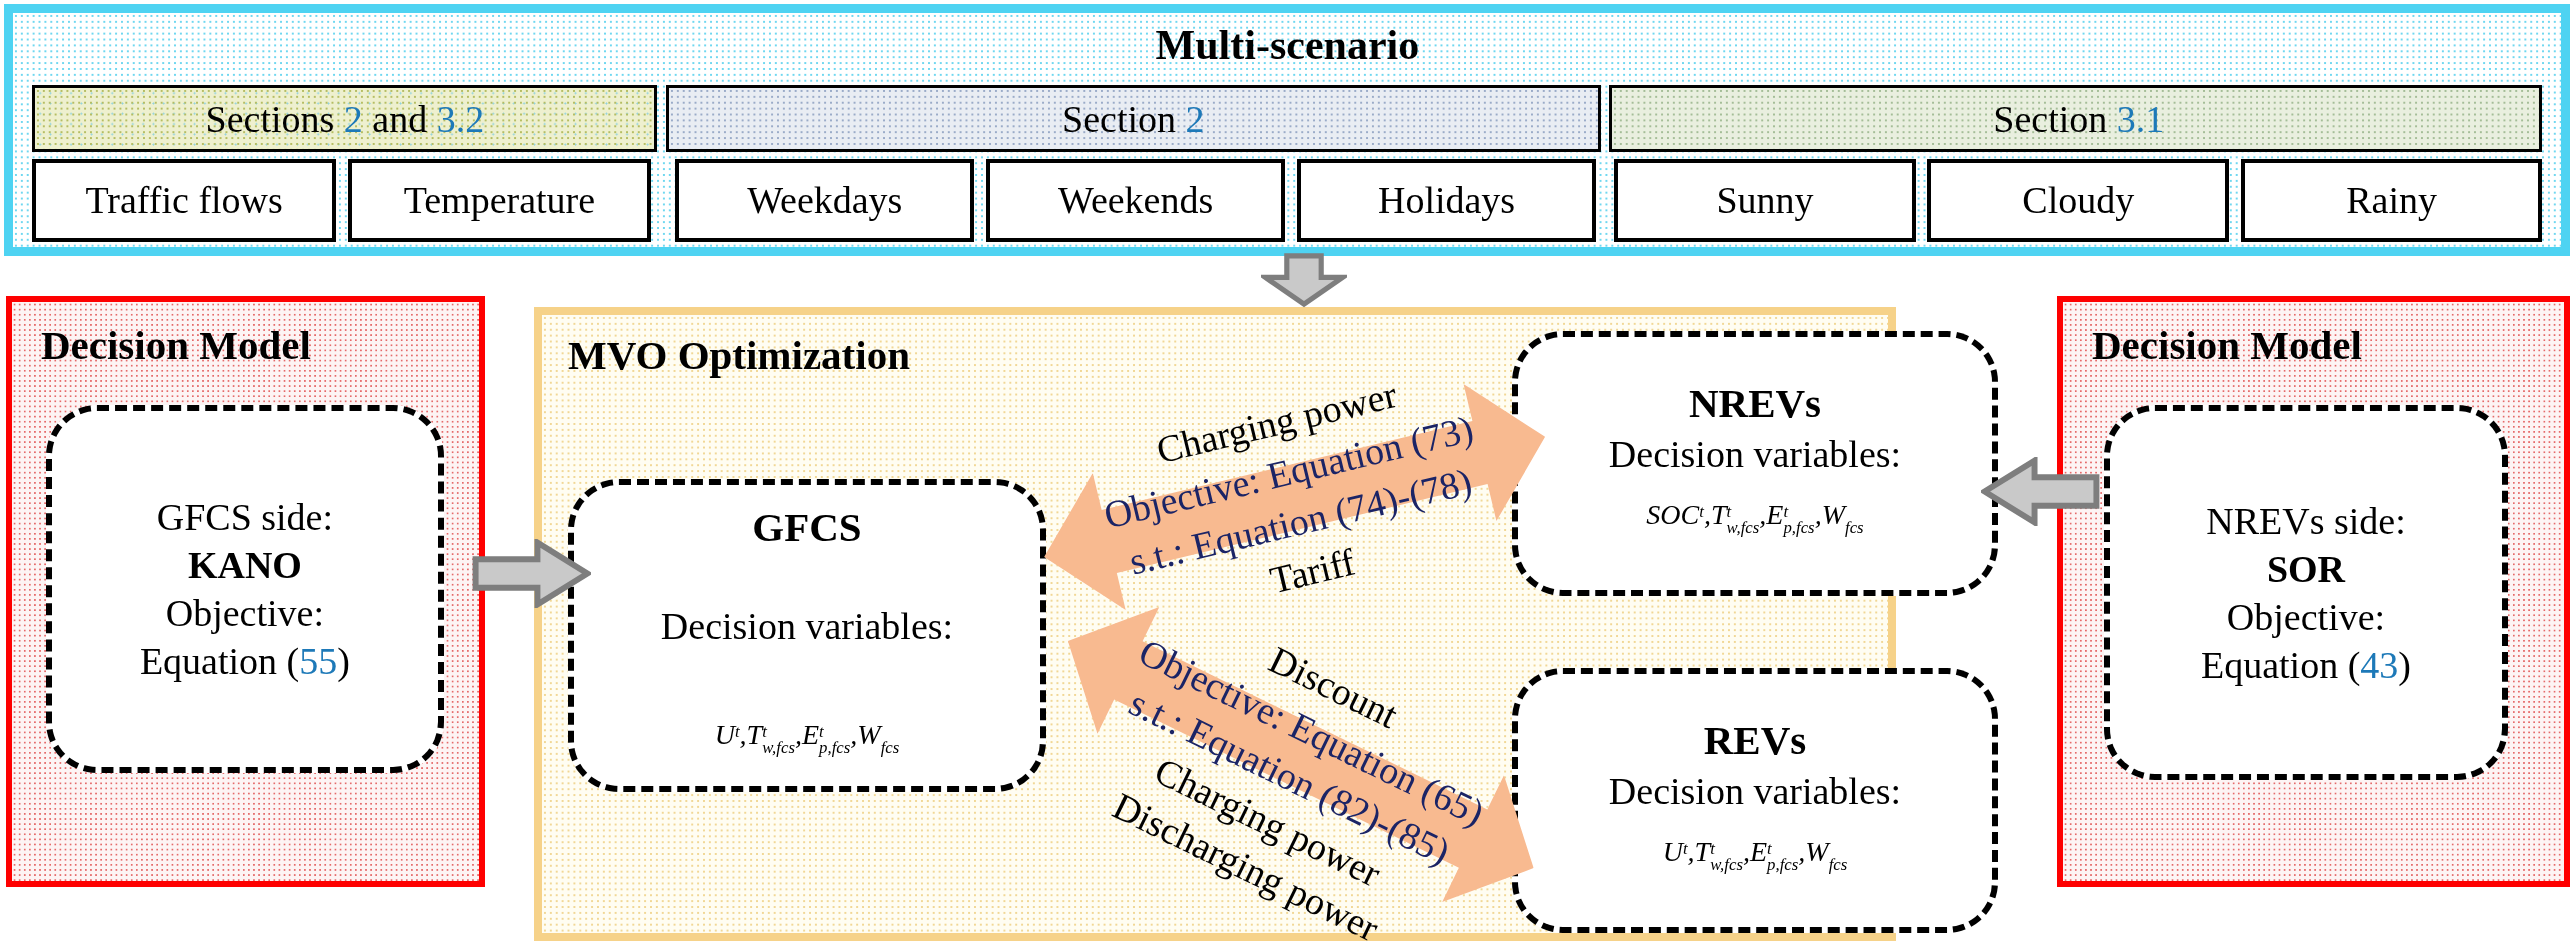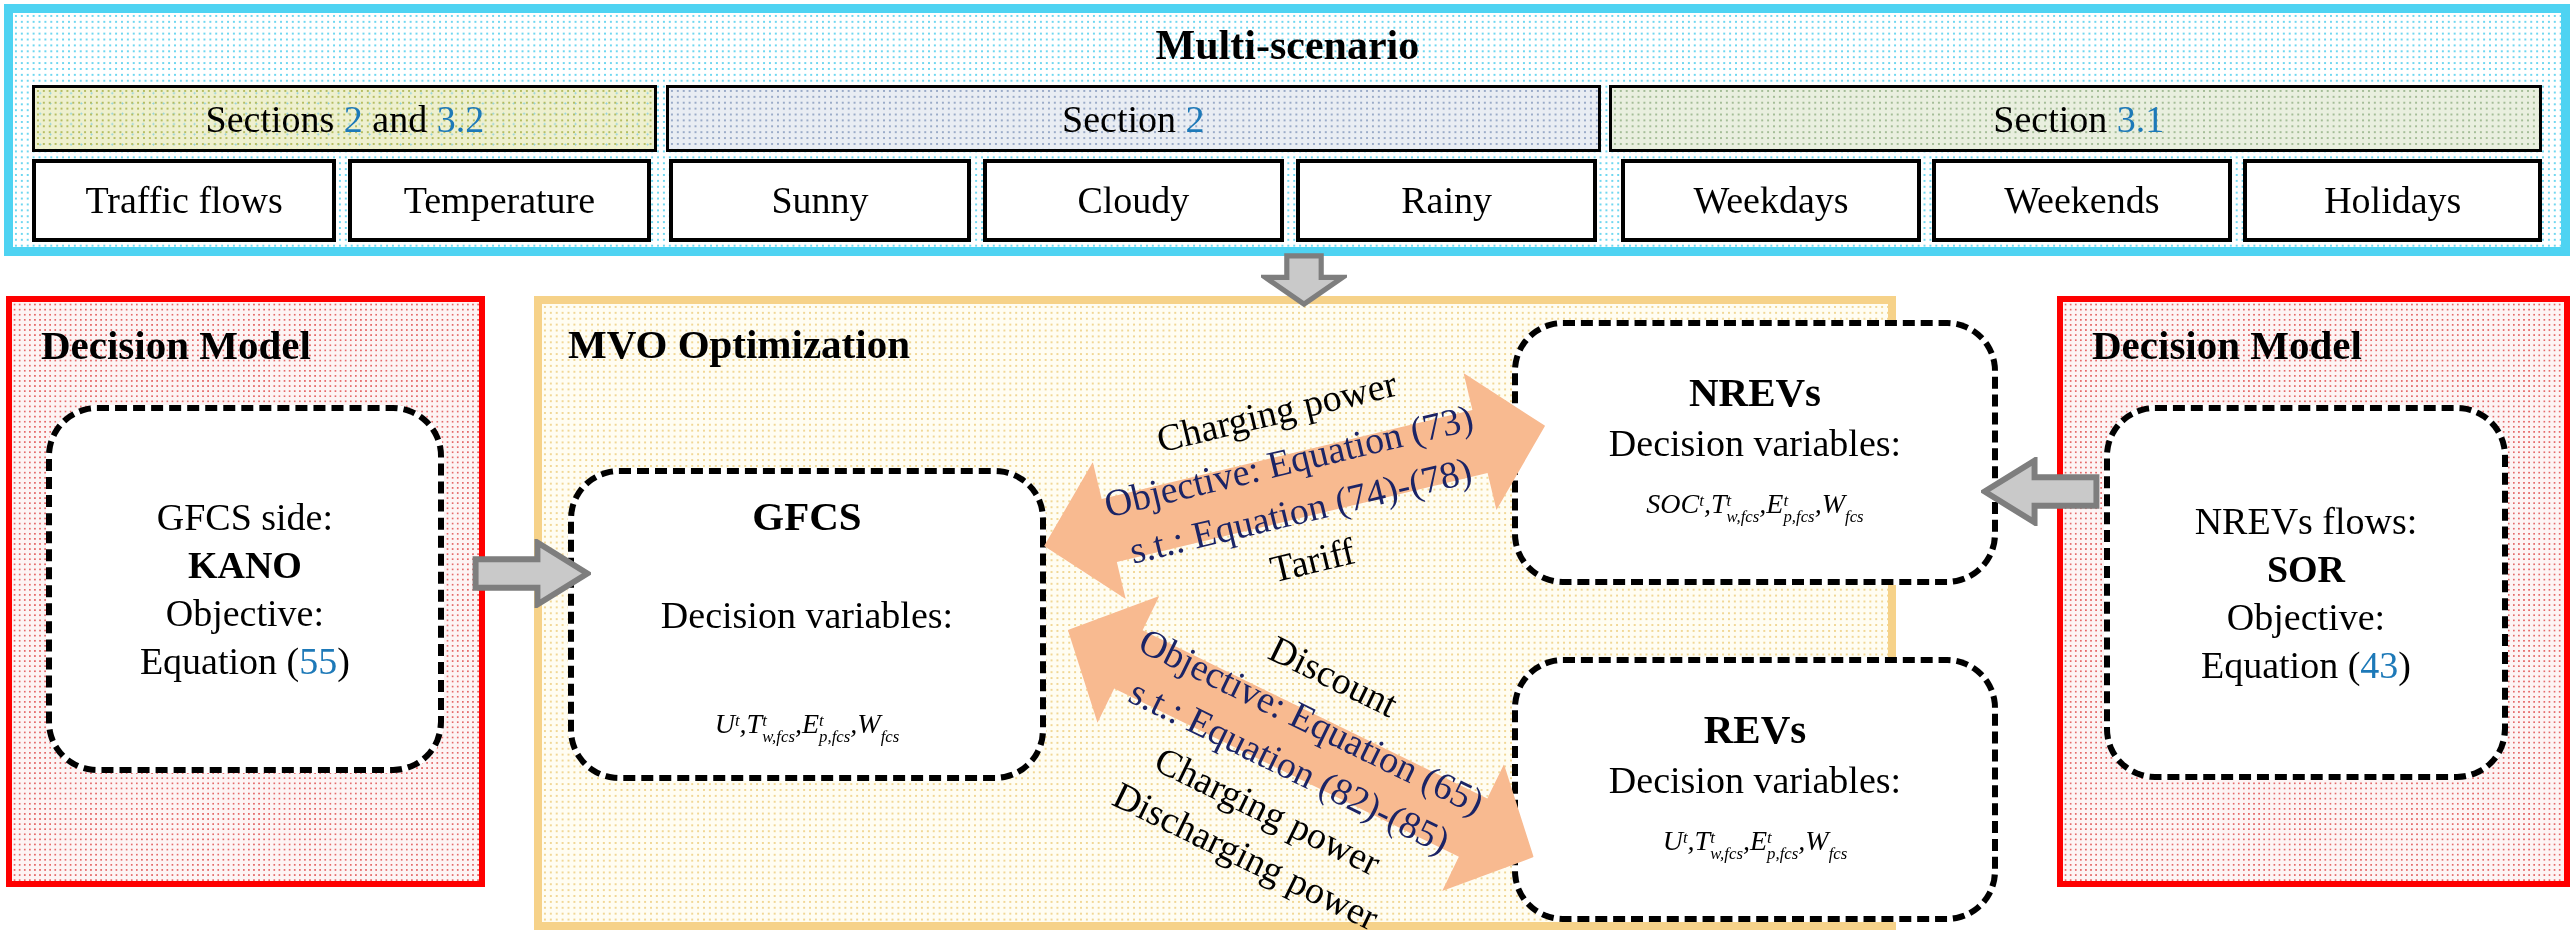--- a/index.html
+++ b/index.html
@@ -49,21 +49,21 @@
   .red-title{margin:19px 0 0 29px;font-size:41px;font-weight:bold;}
   .dashed{border:6.6px dashed #000;border-radius:51px;background:#ffffff;
     box-sizing:border-box;display:flex;flex-direction:column;align-items:center;
     justify-content:center;text-align:center;}
   .left-dash{position:absolute;left:34px;top:103px;width:398px;height:368px;}
   .right-dash{position:absolute;left:41px;top:103px;width:404px;height:375px;}
   .line{font-size:38px;line-height:48px;white-space:nowrap;}
   .bold{font-weight:bold;}
 
   
-  .mvo{position:absolute;left:534px;top:296px;width:1362px;height:634px;
+  .mvo{position:absolute;left:534px;top:307px;width:1362px;height:634px;
     border:8px solid #f6d289;box-sizing:border-box;}
   .mvo-title{margin:16px 0 0 26px;font-size:41px;font-weight:bold;}
   .gfcs-box{position:absolute;left:26px;top:164px;width:478px;height:313px;gap:48px;}
   .nrevs-box{position:absolute;left:970px;top:16px;width:486px;height:265px;}
   .revs-box{position:absolute;left:970px;top:353px;width:486px;height:265px;}
   .bname{font-size:41px;font-weight:bold;line-height:53px;white-space:nowrap;}
   .bsub{font-size:38px;line-height:48px;white-space:nowrap;}
   .bmath{font-size:28px;font-style:italic;line-height:70px;white-space:nowrap;margin-top:2.9px;}
   .msc{display:inline-flex;flex-direction:column;align-items:flex-start;
     line-height:0.95;vertical-align:middle;transform:translateY(0.08em);}
@@ -104,29 +104,29 @@
       <div class="group g2 green-dots">
         <span><span>Section </span><span class="c-b">3.1</span></span>
       </div>
     </div>
 
     <div class="boxes-row">
       <div class="bgroup g0">
         <div class="wbox">Traffic flows</div>
         <div class="wbox">Temperature</div>
       </div>
+      <div class="bgroup g2">
+        <div class="wbox">Weekdays</div>
+        <div class="wbox">Weekends</div>
+        <div class="wbox">Holidays</div>
+      </div>
       <div class="bgroup g1">
         <div class="wbox">Sunny</div>
         <div class="wbox">Cloudy</div>
         <div class="wbox">Rainy</div>
-      </div>
-      <div class="bgroup g2">
-        <div class="wbox">Weekdays</div>
-        <div class="wbox">Weekends</div>
-        <div class="wbox">Holidays</div>
       </div>
     </div>
   </div>
 
   <div class="redbox left red-dots" style="position:absolute;">
     <div class="red-title">Decision Model</div>
     <div class="dashed left-dash">
       <div class="line">GFCS side:</div>
       <div class="line bold">KANO</div>
       <div class="line">Objective:</div>
@@ -205,21 +205,21 @@
       <div class="oline navy">Objective: Equation (65)</div>
       <div class="oline navy">s.t.: Equation (82)-(85)</div>
       <div class="oline">Charging power</div>
       <div class="oline">Discharging power</div>
     </div>
   </div>
 
   <div class="redbox right red-dots">
     <div class="red-title">Decision Model</div>
     <div class="dashed right-dash">
-      <div class="line">NREVs flows:</div>
+      <div class="line">NREVs side:</div>
       <div class="line bold">SOR</div>
       <div class="line">Objective:</div>
       <div class="line"><span>Equation (</span><span class="c-b">43</span><span>)</span></div>
     </div>
   </div>
 
   <svg class="garr" style="left:1261px;top:252px;width:86px;height:56px;" viewBox="0 0 100 62">
     <polygon points="30,3 70,3 70,28 95,28 50,59 5,28 30,28" fill="#c9c9c9" stroke="#7e7e7e" stroke-width="6"></polygon>
   </svg>
 

